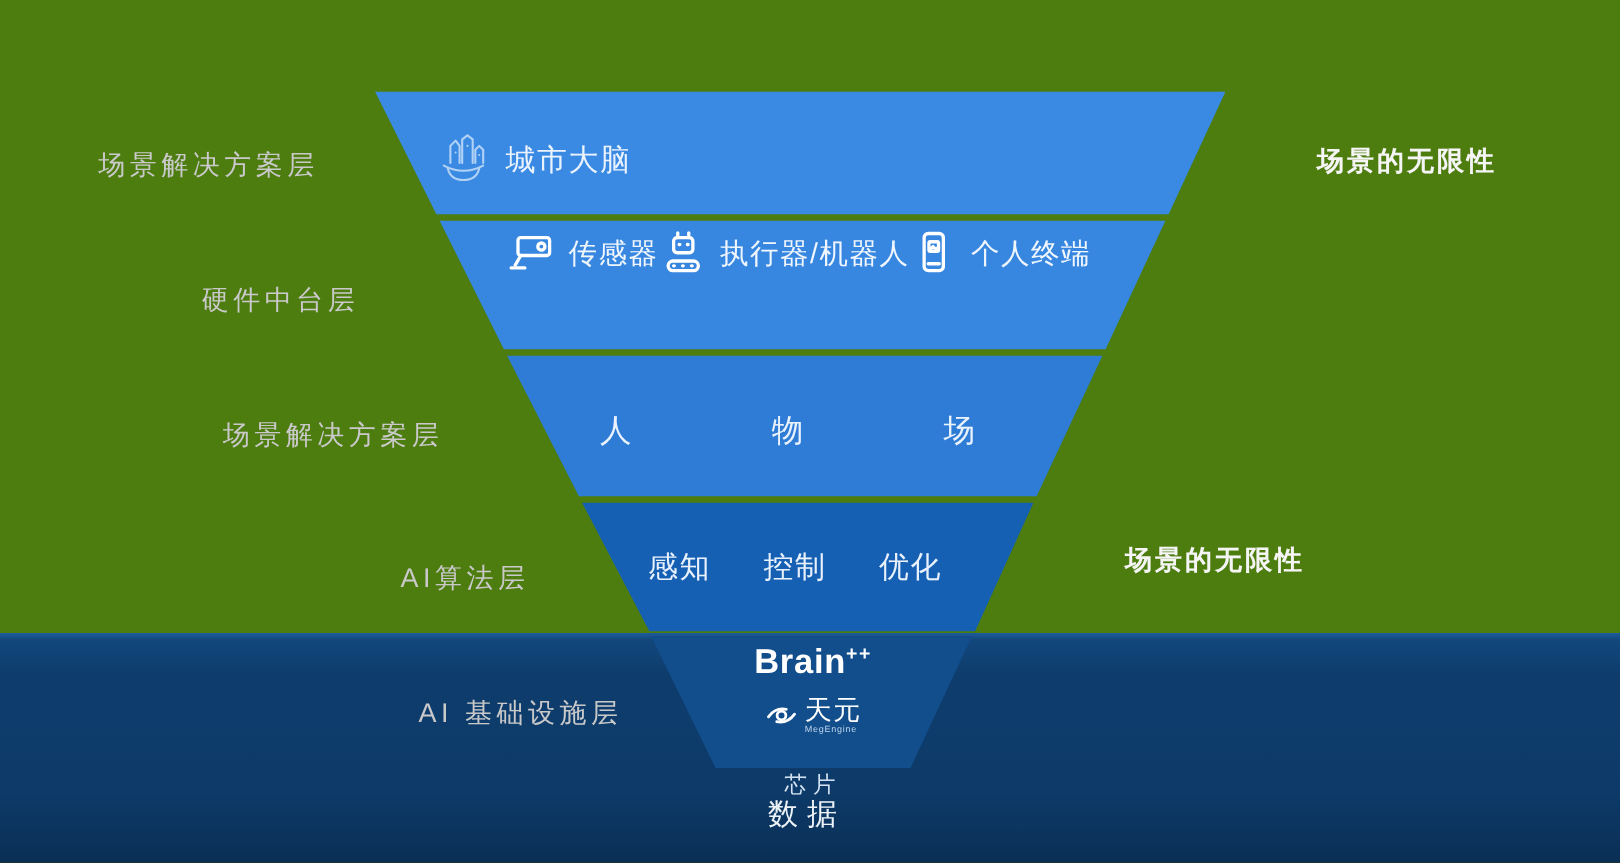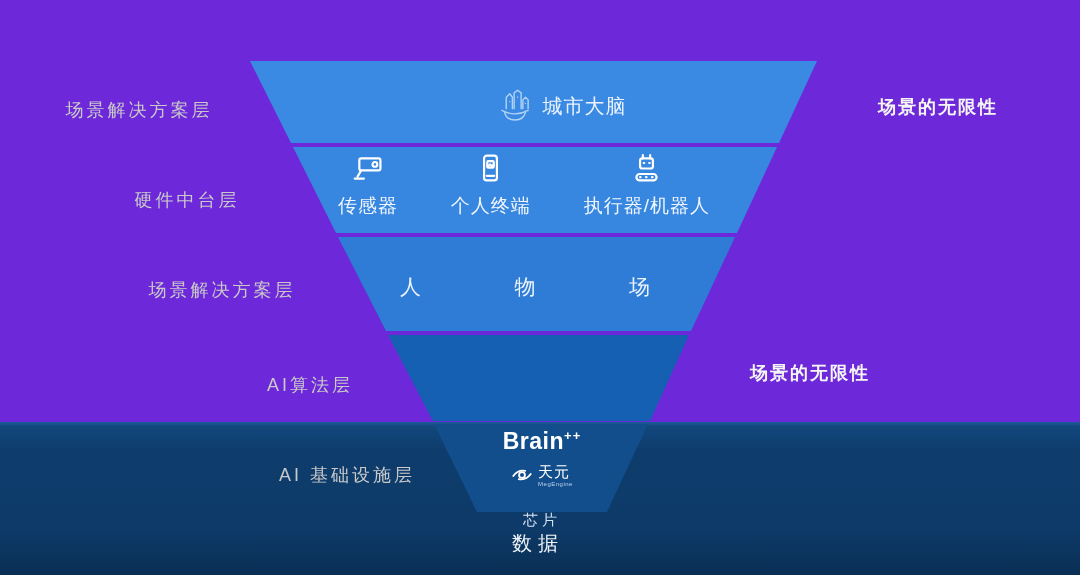--- a/index.html
+++ b/index.html
@@ -1,18 +1,18 @@
 <!DOCTYPE html>
 <html><head>
 <meta charset="utf-8">
 <style>
   html,body{margin:0;padding:0;background:#111;}
   .stage{
     position:relative;width:1080px;height:575px;overflow:hidden;
-    background:#6d28d9;
+    background:#4d7c0f;
     font-family:"Liberation Sans","DejaVu Sans",sans-serif;
   }
   
   .navy-band{
     position:absolute;left:0;top:422px;width:1080px;height:153px;
     background:linear-gradient(180deg,#1e5c9c 0%,#12477d 3%,#0e3d6d 18%,#0d3a68 70%,#0a2f55 100%);
   }
   
   .band{position:absolute;inset:0;}
   .band-scenario {background:#3a8ae4;clip-path:polygon(250px 61px,817px 61px,779px 143px,291px 143px);}
@@ -24,44 +24,44 @@
   .layer-label{
     position:absolute;transform:translate(-50%,-50%);
     color:#c9c9c9;font-size:18px;letter-spacing:3px;white-space:nowrap;
   }
   .side-note{
     position:absolute;transform:translate(-50%,-50%);
     color:#f5f5f5;font-size:18px;font-weight:bold;letter-spacing:2px;white-space:nowrap;
   }
 
   .row{position:absolute;display:flex;justify-content:space-between;align-items:center;}
-  .row-scenario{left:311px;top:106px;width:498px;transform:translateY(-50%);flex-direction:column;}
+  .row-scenario{left:288px;top:106px;width:498px;transform:translateY(-50%);}
   .scenario-item{display:flex;align-items:center;gap:7px;color:#eaf3fd;font-size:20px;letter-spacing:1px;white-space:nowrap;}
   .ornate-icon{width:42px;height:42px;opacity:.8;}
   .ornate-icon path,.ornate-icon rect,.ornate-icon circle{stroke:#cfe4fa;fill:none;stroke-width:1.6;stroke-linecap:round;stroke-linejoin:round;}
 
   .row-hardware{left:338px;top:152px;width:372px;}
-  .hw-item{display:flex;flex-direction:column;align-items:center;gap:8px;color:#f0f6fd;font-size:19px;letter-spacing:1px;white-space:nowrap;}
+  .hw-item{display:flex;flex-direction:row;align-items:center;gap:8px;color:#f0f6fd;font-size:19px;letter-spacing:1px;white-space:nowrap;}
   .hw-icon{width:33px;height:33px;}
   .hw-icon path,.hw-icon rect,.hw-icon circle{stroke:#ffffff;fill:none;stroke-width:2.4;stroke-linecap:round;stroke-linejoin:round;}
 
   .row-software{left:400px;top:287px;width:250px;transform:translateY(-50%);color:#eaf3fd;font-size:21px;}
   .row-algorithm{left:432px;top:378px;width:196px;transform:translateY(-50%);color:#e8f1fc;font-size:20px;letter-spacing:1px;}
   .plain-item{white-space:nowrap;}
 
   .infra-stack{
     position:absolute;left:542px;top:424px;width:180px;transform:translateX(-50%);
     display:flex;flex-direction:column;align-items:center;justify-content:center;
   }
   .brand{color:#ffffff;font-size:23px;font-weight:bold;letter-spacing:.5px;line-height:1;margin-top:5px;}
   .brand sup{font-size:13px;letter-spacing:1px;}
   .engine-line{display:flex;align-items:center;gap:5px;margin-top:11px;}
   .engine-icon{width:22px;height:22px;}
   .engine-icon path,.engine-icon circle{stroke:#ffffff;fill:none;stroke-width:2;stroke-linecap:round;}
-  .engine-name{color:#ffffff;font-size:15px;letter-spacing:1px;line-height:1;}
+  .engine-name{color:#ffffff;font-size:18px;letter-spacing:1px;line-height:1;}
   .engine-sub{color:#bcd4ec;font-size:6px;letter-spacing:.5px;line-height:1;margin-top:2px;}
   .engine-text{display:flex;flex-direction:column;}
   .chip{color:#d3e2f2;font-size:15px;letter-spacing:4px;margin-top:24px;}
 
   .data-label{
     position:absolute;left:538px;top:543px;transform:translate(-50%,-50%);
     color:#eef3f8;font-size:20px;letter-spacing:6px;white-space:nowrap;
   }
 </style>
 </head>
@@ -105,45 +105,50 @@
       <svg class="hw-icon" viewBox="0 0 36 36">
         <rect x="8" y="7" width="23" height="13" rx="2"></rect>
           <circle cx="25" cy="13.5" r="2.6"></circle>
         <path d="M10 20l-4 7"></path>
           <path d="M3 29h10"></path>
       </svg>
       <span>传感器</span>
     </div>
     <div class="hw-item">
       <svg class="hw-icon" viewBox="0 0 36 36">
-        <rect x="11" y="4" width="14" height="27" rx="3"></rect>
-          <path d="M14 26h8"></path>
-        <rect x="14.5" y="10" width="7" height="7" rx="1"></rect>
-          <path d="M15 16l2.5-2.5 2 2 2-1.5"></path>
-      </svg>
-      <span>个人终端</span>
-    </div>
-    <div class="hw-item">
-      <svg class="hw-icon" viewBox="0 0 36 36">
         <rect x="11" y="7" width="14" height="11" rx="2.5"></rect>
           <path d="M14 7V3.5M22 7V3.5"></path>
         <path d="M15 12h.5M21 12h.5"></path>
         <rect x="7" y="24" width="22" height="7" rx="3.5"></rect>
           <path d="M11 27.5h.5M17.5 27.5h.5M24 27.5h.5"></path>
       </svg>
       <span>执行器/机器人</span>
+    </div>
+    <div class="hw-item">
+      <svg class="hw-icon" viewBox="0 0 36 36">
+        <rect x="11" y="4" width="14" height="27" rx="3"></rect>
+          <path d="M14 26h8"></path>
+        <rect x="14.5" y="10" width="7" height="7" rx="1"></rect>
+          <path d="M15 16l2.5-2.5 2 2 2-1.5"></path>
+      </svg>
+      <span>个人终端</span>
     </div>
   </div>
 
   <div class="row row-software">
     <span class="plain-item">人</span>
     <span class="plain-item">物</span>
     <span class="plain-item">场</span>
   </div>
 
+  <div class="row row-algorithm">
+    <span class="plain-item">感知</span>
+    <span class="plain-item">控制</span>
+    <span class="plain-item">优化</span>
+  </div>
 
   <div class="infra-stack">
     <div class="brand"><span>Brain</span><sup>++</sup></div>
     <div class="engine-line">
       <svg class="engine-icon" viewBox="0 0 24 24">
         <path d="M2.5 13q5-7 13-5.5"></path>
           <path d="M21.5 11q-5 7-13 5.5"></path>
           <circle cx="12" cy="12" r="3.2"></circle>
       </svg>
       <span class="engine-text">

